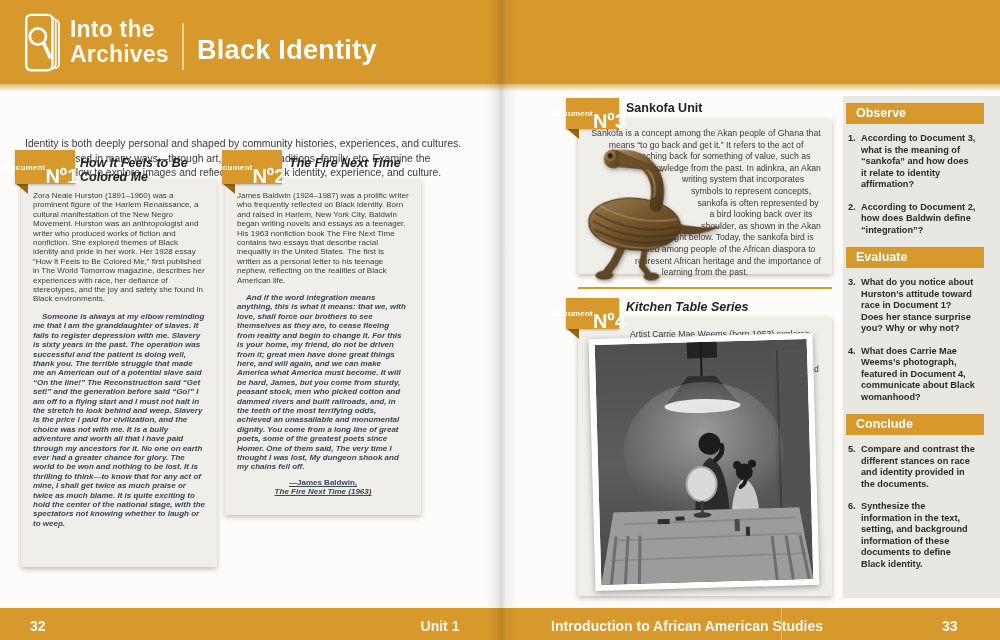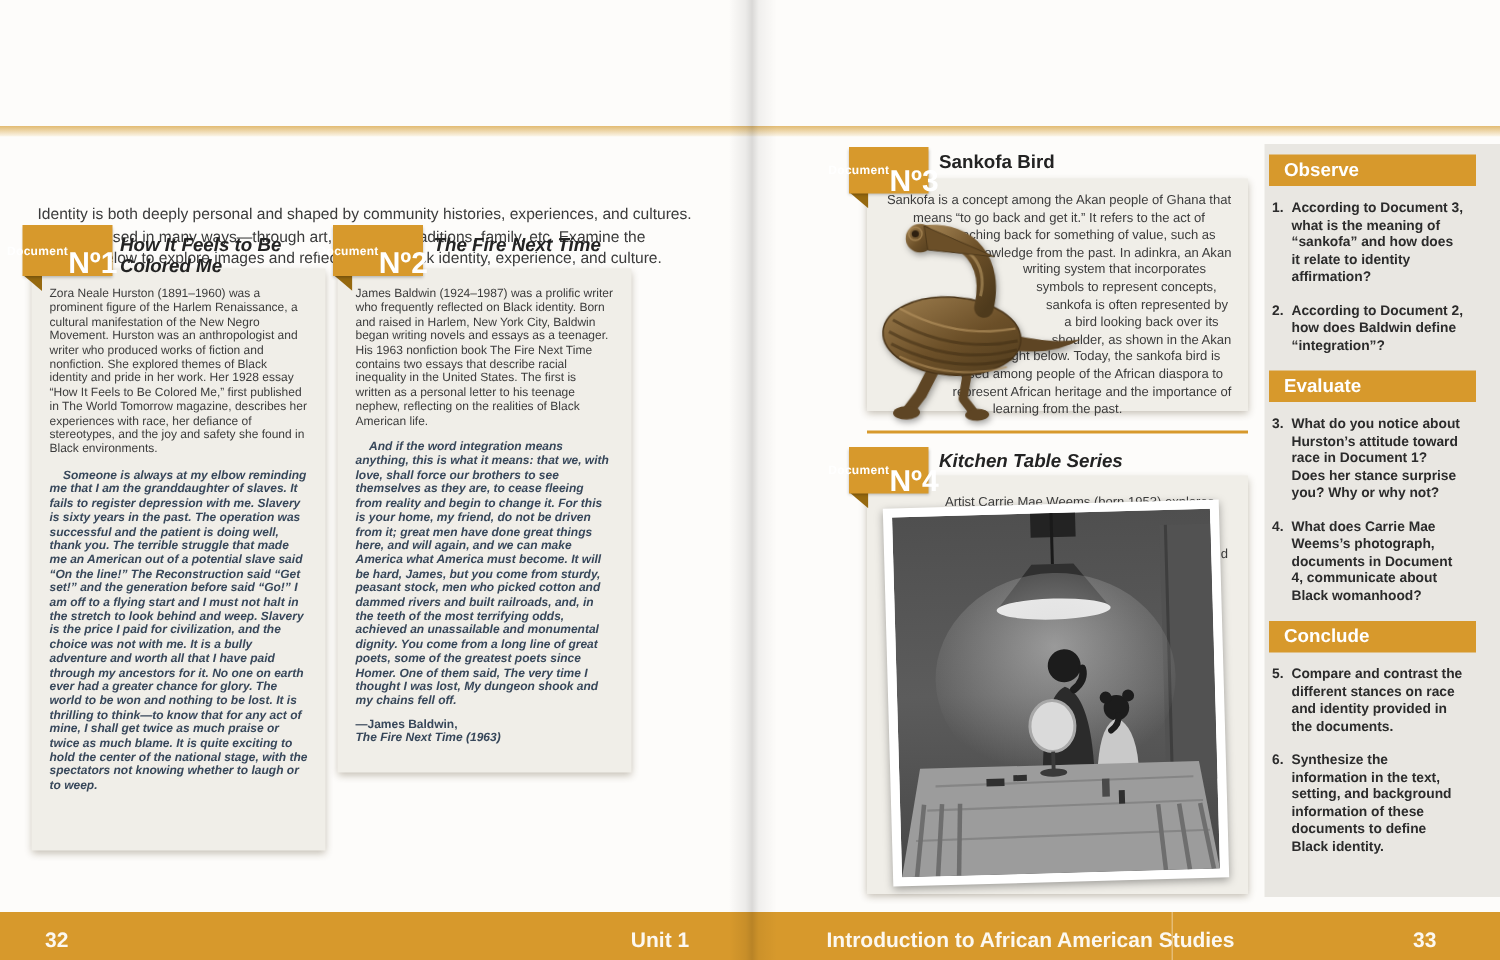--- a/index.html
+++ b/index.html
@@ -47,21 +47,21 @@
     font-size:12.5px;z-index:5;}
   .doc-title.roman{font-style:normal;}
   .t-1{left:80px;top:156px;width:140px;}
   .t-2{left:289px;top:156px;}
   .t-3{left:626px;top:101px;}
   .t-4{left:626px;top:300px;}
   .doc-text{padding:12px 12px 10px;color:#3C3C3C;}
   .small-doc .doc-text{font-size:8px;line-height:9.4px;}
   .doc-quote{margin-top:8px;font-style:italic;font-weight:bold;color:#37475A;}
   .doc-quote .indent{display:inline-block;width:9px;}
-  .doc-attr{margin-top:6px;text-align:left;color:#37475A;font-weight:bold;}
+  .doc-attr{margin-top:6px;text-align:center;color:#37475A;font-weight:bold;text-decoration:underline;}
   .doc-attr .attr2.italic{font-style:italic;}
   .card-3 .doc-text,.card-4 .doc-text{font-size:8.7px;line-height:11.6px;}
   .card-3 .doc-text{text-align:center;padding:9px 11px;}
   .fl{float:left;clear:left;}
   
   .bird{position:absolute;left:551px;top:132px;width:172px;height:150px;z-index:6;
     transform:rotate(-2deg);filter:drop-shadow(1px 2px 2px rgba(0,0,0,.35));}
   
   .photo{position:absolute;left:592px;top:336px;width:212px;height:240px;background:#fff;
     padding:6px;box-shadow:0 2px 6px rgba(0,0,0,.35);transform:rotate(-1.6deg);z-index:6;}
@@ -89,20 +89,35 @@
   
   .fold-shadow{position:absolute;left:486px;top:0;width:32px;height:640px;z-index:40;
     pointer-events:none;
     background:linear-gradient(to right,rgba(0,0,0,0) 0%,rgba(0,0,0,.07) 35%,rgba(0,0,0,.14) 48%,rgba(0,0,0,.05) 62%,rgba(0,0,0,0) 100%);}
 </style>
 </head>
 <body>
 
 <div class="spread">
 
+  <div class="header">
+    <svg class="logo-icon" viewBox="0 0 42 64">
+      <rect x="11" y="7" width="26" height="52" rx="5" fill="none" stroke="#fff" stroke-width="2"></rect>
+      <rect x="6.5" y="4.5" width="27" height="55" rx="5" fill="#D7992C" stroke="#fff" stroke-width="2"></rect>
+      <rect x="2" y="2" width="28" height="59" rx="5" fill="#D7992C" stroke="#fff" stroke-width="2.6"></rect>
+      <circle cx="14.5" cy="25" r="8.6" fill="none" stroke="#fff" stroke-width="3"></circle>
+      <line x1="20.5" y1="32" x2="27.5" y2="47" stroke="#fff" stroke-width="4" stroke-linecap="round"></line>
+    </svg>
+    <div class="brand">
+      <div>Into the</div>
+      <div>Archives</div>
+    </div>
+    <div class="header-divider"></div>
+    <div class="page-title">Black Identity</div>
+  </div>
   <div class="header-fade"></div>
 
   <div class="intro">Identity is both deeply personal and shaped by community histories, experiences, and cultures. It is expressed in many ways—through art, language, traditions, family, etc. Examine the sources below to explore images and reflections on Black identity, experience, and culture.</div>
 
   <div class="fold fold-1"></div>
   <div class="card card-1 small-doc">
     <div class="doc-text">
       <div>Zora Neale Hurston (1891–1960) was a prominent figure of the Harlem Renaissance, a cultural manifestation of the New Negro Movement. Hurston was an anthropologist and writer who produced works of fiction and nonfiction. She explored themes of Black identity and pride in her work. Her 1928 essay “How It Feels to Be Colored Me,” first published in The World Tomorrow magazine, describes her experiences with race, her defiance of stereotypes, and the joy and safety she found in Black environments.</div>
       <div class="doc-quote"><span class="indent"></span><span>Someone is always at my elbow reminding me that I am the granddaughter of slaves. It fails to register depression with me. Slavery is sixty years in the past. The operation was successful and the patient is doing well, thank you. The terrible struggle that made me an American out of a potential slave said “On the line!” The Reconstruction said “Get set!” and the generation before said “Go!” I am off to a flying start and I must not halt in the stretch to look behind and weep. Slavery is the price I paid for civilization, and the choice was not with me. It is a bully adventure and worth all that I have paid through my ancestors for it. No one on earth ever had a greater chance for glory. The world to be won and nothing to be lost. It is thrilling to think—to know that for any act of mine, I shall get twice as much praise or twice as much blame. It is quite exciting to hold the center of the national stage, with the spectators not knowing whether to laugh or to weep.</span></div>
     </div>
@@ -141,21 +156,21 @@
       <span class="fl" style="width:106px;height:12px"></span>
       <span class="fl" style="width:112px;height:12px"></span>
       <span class="fl" style="width:46px;height:36px"></span>
       <span>Sankofa is a concept among the Akan people of Ghana that means “to go back and get it.” It refers to the act of reaching back for something of value, such as knowledge from the past. In adinkra, an Akan writing system that incorporates symbols to represent concepts, sankofa is often represented by a bird looking back over its shoulder, as shown in the Akan gold weight below. Today, the sankofa bird is used among people of the African diaspora to represent African heritage and the importance of learning from the past.</span>
     </div>
   </div>
   <div class="badge badge-3">
     <span class="b-label">Document</span>
     <span class="b-num">Nº3</span>
   </div>
-  <div class="doc-title roman t-3">Sankofa Bird</div>
+  <div class="doc-title roman t-3">Sankofa Unit</div>
 
   <svg class="bird" viewBox="0 0 170 150">
     <defs>
       <linearGradient id="bronze" x1="0" y1="0" x2="1" y2="1">
         <stop offset="0" stop-color="#A08050"></stop>
         <stop offset=".55" stop-color="#6B4F28"></stop>
         <stop offset="1" stop-color="#4E3A1C"></stop>
       </linearGradient>
     </defs>
     <path d="M120 92 Q150 100 168 97 Q150 107 122 103 Z" fill="#5E4524"></path>
@@ -255,21 +270,21 @@
       <span class="qn">2.</span>
       <span class="qt">According to Document 2, how does Baldwin define “integration”?</span>
     </div>
     <div class="side-head">Evaluate</div>
     <div class="q">
       <span class="qn">3.</span>
       <span class="qt">What do you notice about Hurston’s attitude toward race in Document 1? Does her stance surprise you? Why or why not?</span>
     </div>
     <div class="q">
       <span class="qn">4.</span>
-      <span class="qt">What does Carrie Mae Weems’s photograph, documents in Document 4, communicate about Black womanhood?</span>
+      <span class="qt">What does Carrie Mae Weems’s photograph, featured in Document 4, communicate about Black womanhood?</span>
     </div>
     <div class="side-head">Conclude</div>
     <div class="q">
       <span class="qn">5.</span>
       <span class="qt">Compare and contrast the different stances on race and identity provided in the documents.</span>
     </div>
     <div class="q">
       <span class="qn">6.</span>
       <span class="qt">Synthesize the information in the text, setting, and background information of these documents to define Black identity.</span>
     </div>

